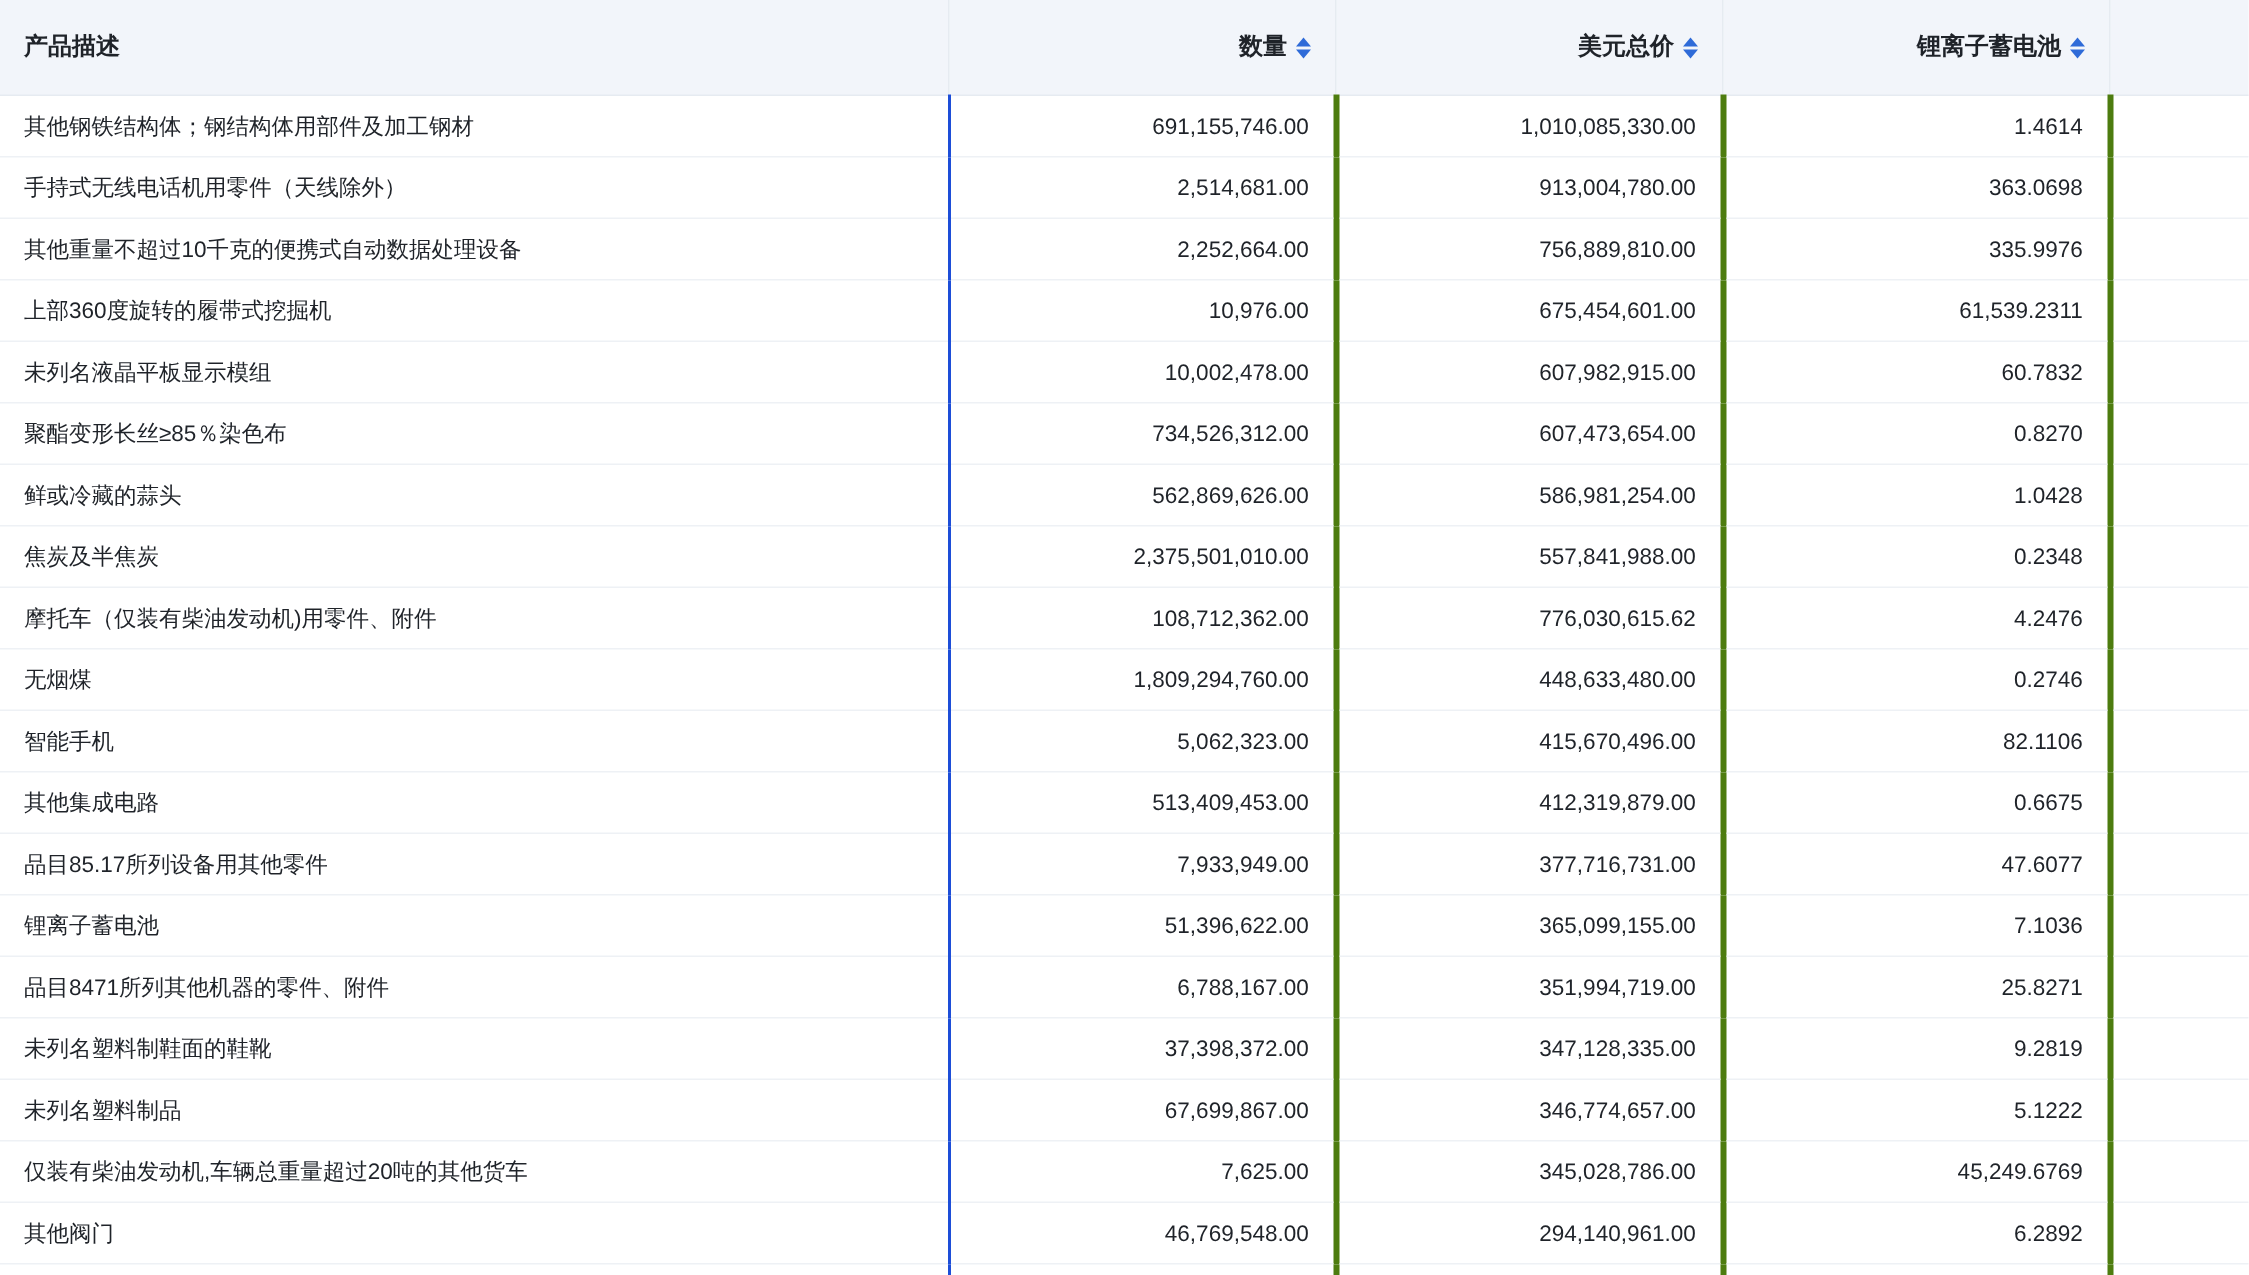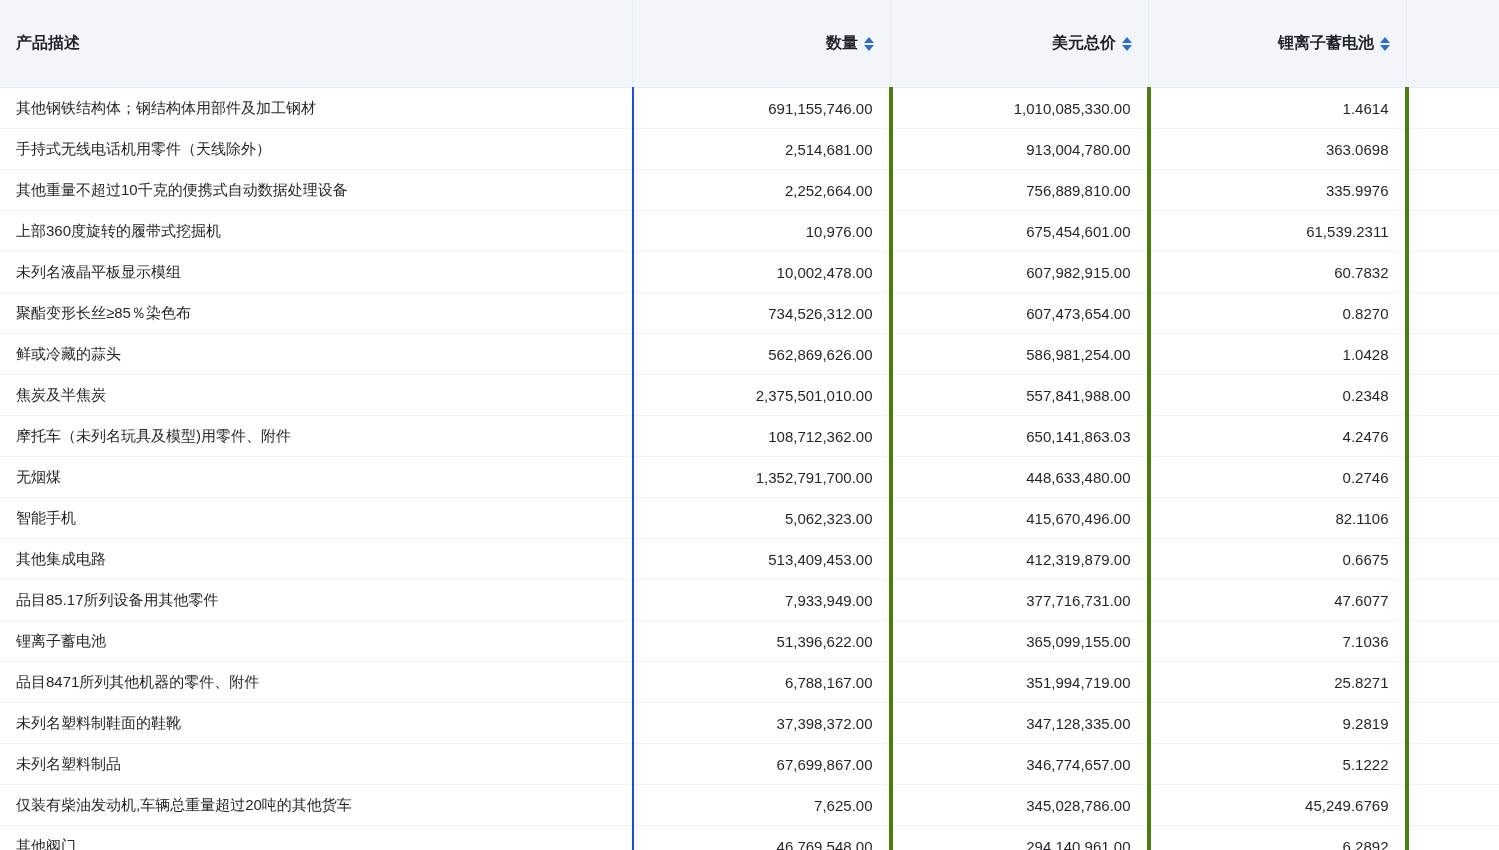--- a/index.html
+++ b/index.html
@@ -24,21 +24,21 @@
     width: 1499px;
     border-collapse: collapse;
     table-layout: fixed;
   }
   table.data-table thead th {
     background: #f2f5fa;
     font-size: 16px;
     font-weight: bold;
     color: #1f2329;
     height: 55px;
-    padding: 16px 16px;
+    padding: 4px 16px;
     border-bottom: 1px solid #e6ebf1;
     vertical-align: middle;
     white-space: nowrap;
   }
   th.col-desc {
     text-align: left;
     width: 600px;
     border-right: 1px solid #e6ebf1;
   }
   th.col-num {
@@ -203,29 +203,29 @@
           <td class="cell-last w-cnt">48</td>
         </tr>
         <tr>
           <td class="cell-desc">焦炭及半焦炭</td>
           <td class="cell-num w-qty">2,375,501,010.00</td>
           <td class="cell-num w-val">557,841,988.00</td>
           <td class="cell-num w-avg">0.2348</td>
           <td class="cell-last w-cnt">101</td>
         </tr>
         <tr>
-          <td class="cell-desc">摩托车（未列名玩具及模型)用零件、附件</td>
+          <td class="cell-desc">摩托车（仅装有柴油发动机)用零件、附件</td>
           <td class="cell-num w-qty">108,712,362.00</td>
-          <td class="cell-num w-val">650,141,863.03</td>
+          <td class="cell-num w-val">776,030,615.62</td>
           <td class="cell-num w-avg">4.2476</td>
           <td class="cell-last w-cnt">369</td>
         </tr>
         <tr>
           <td class="cell-desc">无烟煤</td>
-          <td class="cell-num w-qty">1,352,791,700.00</td>
+          <td class="cell-num w-qty">1,809,294,760.00</td>
           <td class="cell-num w-val">448,633,480.00</td>
           <td class="cell-num w-avg">0.2746</td>
           <td class="cell-last w-cnt">38</td>
         </tr>
         <tr>
           <td class="cell-desc">智能手机</td>
           <td class="cell-num w-qty">5,062,323.00</td>
           <td class="cell-num w-val">415,670,496.00</td>
           <td class="cell-num w-avg">82.1106</td>
           <td class="cell-last w-cnt">65</td>

